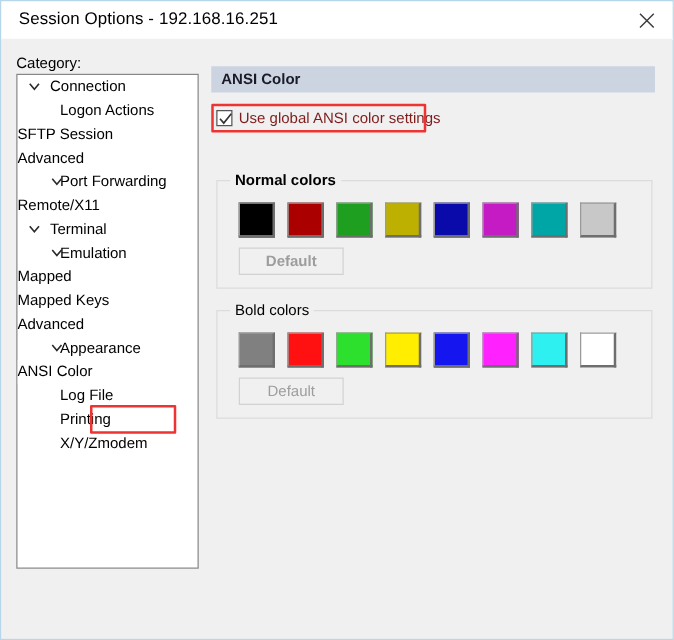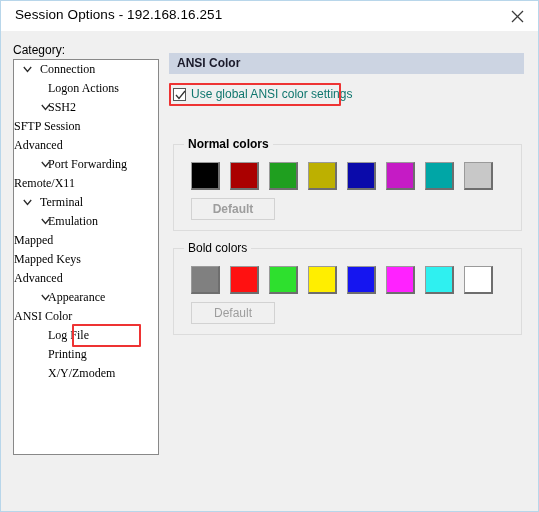--- a/index.html
+++ b/index.html
@@ -77,21 +77,20 @@
   #tree-box {
     position: absolute;
     left: 12px;
     top: 28px;
     width: 146px;
     height: 396px;
     background: #ffffff;
     border: 1px solid #888888;
     box-sizing: border-box;
     overflow: hidden;
-    font-family: Liberation Serif, serif;
   }
   .tree-item {
     position: relative;
     height: 19px;
     line-height: 19px;
     font-size: 12px;
     white-space: nowrap;
     color: #000;
     cursor: default;
   }
@@ -156,21 +155,21 @@
   .cbox {
     width: 13px;
     height: 13px;
     border: 1px solid #555;
     background: #fff;
     box-sizing: border-box;
     position: relative;
     flex: none;
   }
   .cbox svg { position: absolute; left: 1px; top: 1px; }
-  #global-check-label { font-size: 12px; color: #0f766e; white-space: nowrap; }
+  #global-check-label { font-size: 12px; color: #7f1d1d; white-space: nowrap; }
 
   
   .groupbox {
     position: absolute;
     border: 1px solid #dcdcdc;
     box-sizing: border-box;
     background: transparent;
   }
   .group-title {
     position: absolute;
@@ -266,25 +265,20 @@
 
     <div id="category-label">Category:</div>
 
     <div id="tree-box">
         <div class="tree-item lvl0"><span class="chev">
             <svg width="9" height="7" viewBox="0 0 9 7" aria-hidden="true">
               <polyline points="0.8,1 4.5,5.4 8.2,1" fill="none" stroke="#2b2b2b" stroke-width="1.3"></polyline>
             </svg>
           </span><span class="tree-label">Connection</span></div>
         <div class="tree-item lvl1"><span class="tree-label">Logon Actions</span></div>
-        <div class="tree-item lvl1"><span class="chev">
-            <svg width="9" height="7" viewBox="0 0 9 7" aria-hidden="true">
-              <polyline points="0.8,1 4.5,5.4 8.2,1" fill="none" stroke="#2b2b2b" stroke-width="1.3"></polyline>
-            </svg>
-          </span><span class="tree-label">SSH2</span></div>
         <div class="tree-item lvl2"><span class="tree-label">SFTP Session</span></div>
         <div class="tree-item lvl2"><span class="tree-label">Advanced</span></div>
         <div class="tree-item lvl1"><span class="chev">
             <svg width="9" height="7" viewBox="0 0 9 7" aria-hidden="true">
               <polyline points="0.8,1 4.5,5.4 8.2,1" fill="none" stroke="#2b2b2b" stroke-width="1.3"></polyline>
             </svg>
           </span><span class="tree-label">Port Forwarding</span></div>
         <div class="tree-item lvl2"><span class="tree-label">Remote/X11</span></div>
         <div class="tree-item lvl0"><span class="chev">
             <svg width="9" height="7" viewBox="0 0 9 7" aria-hidden="true">

